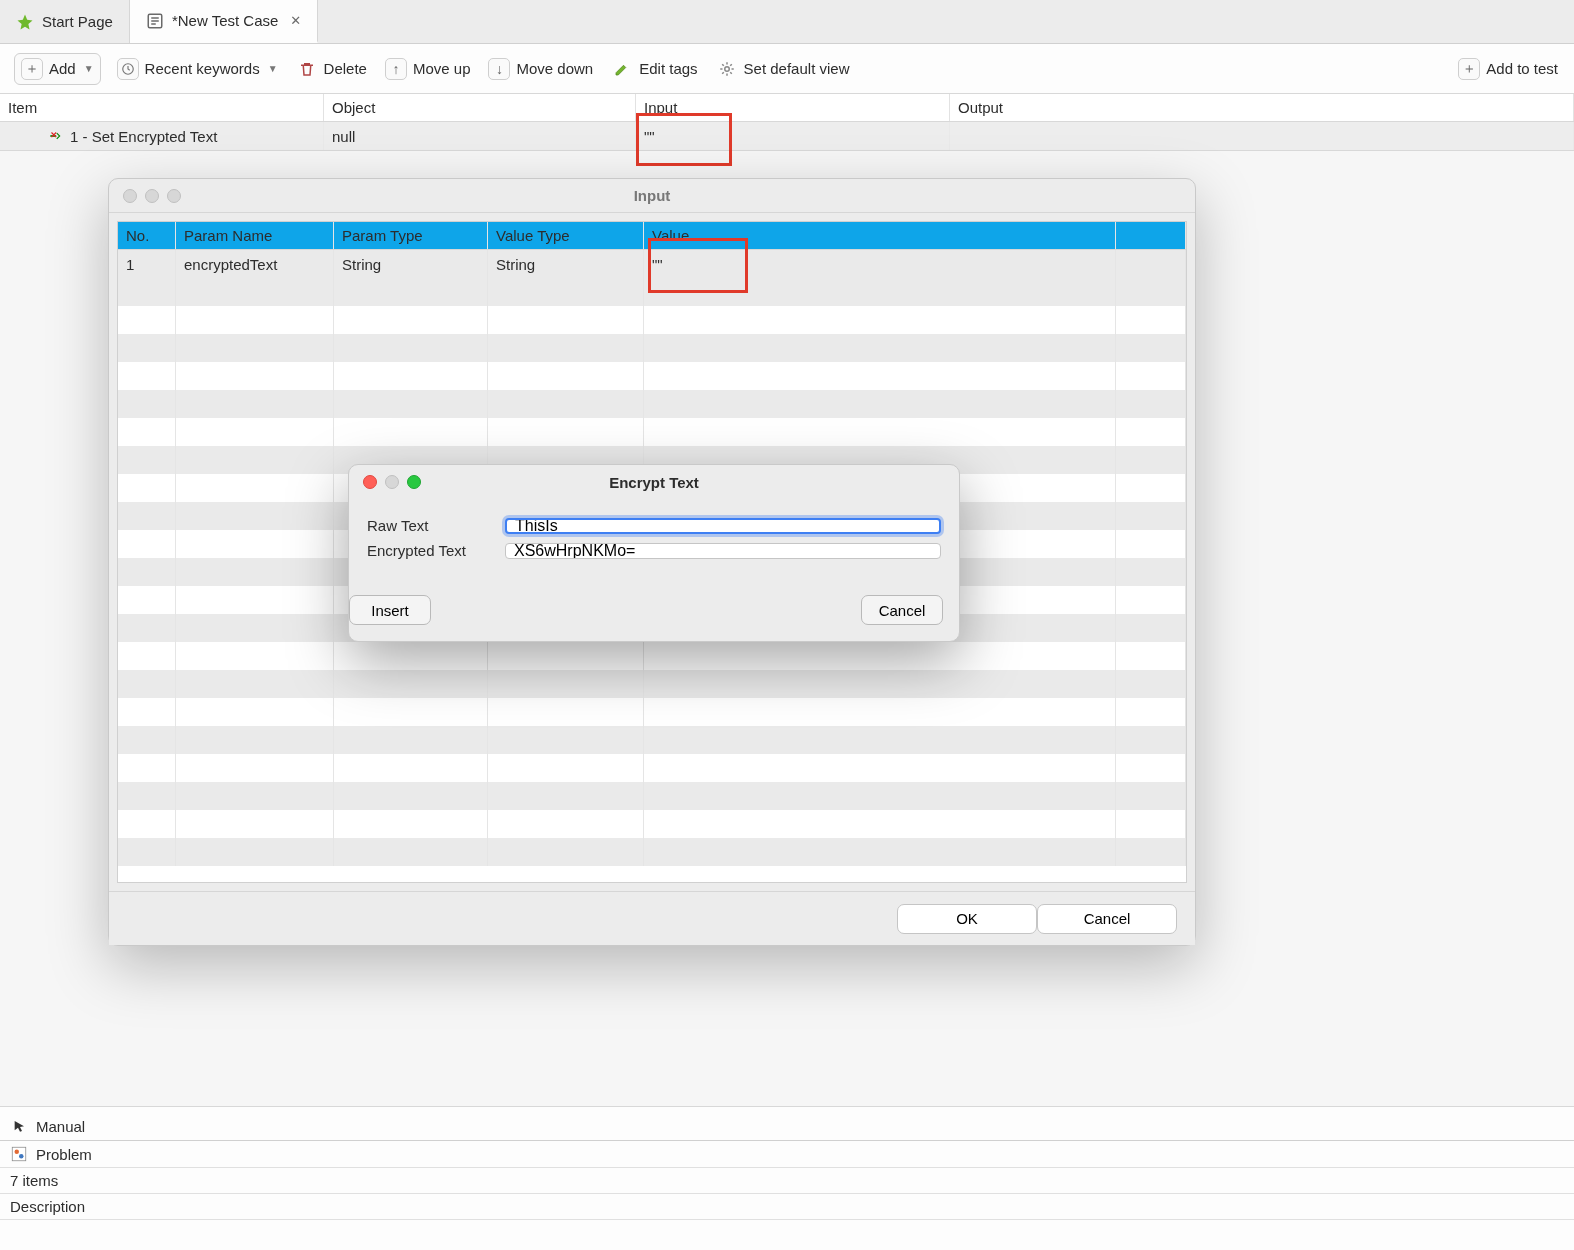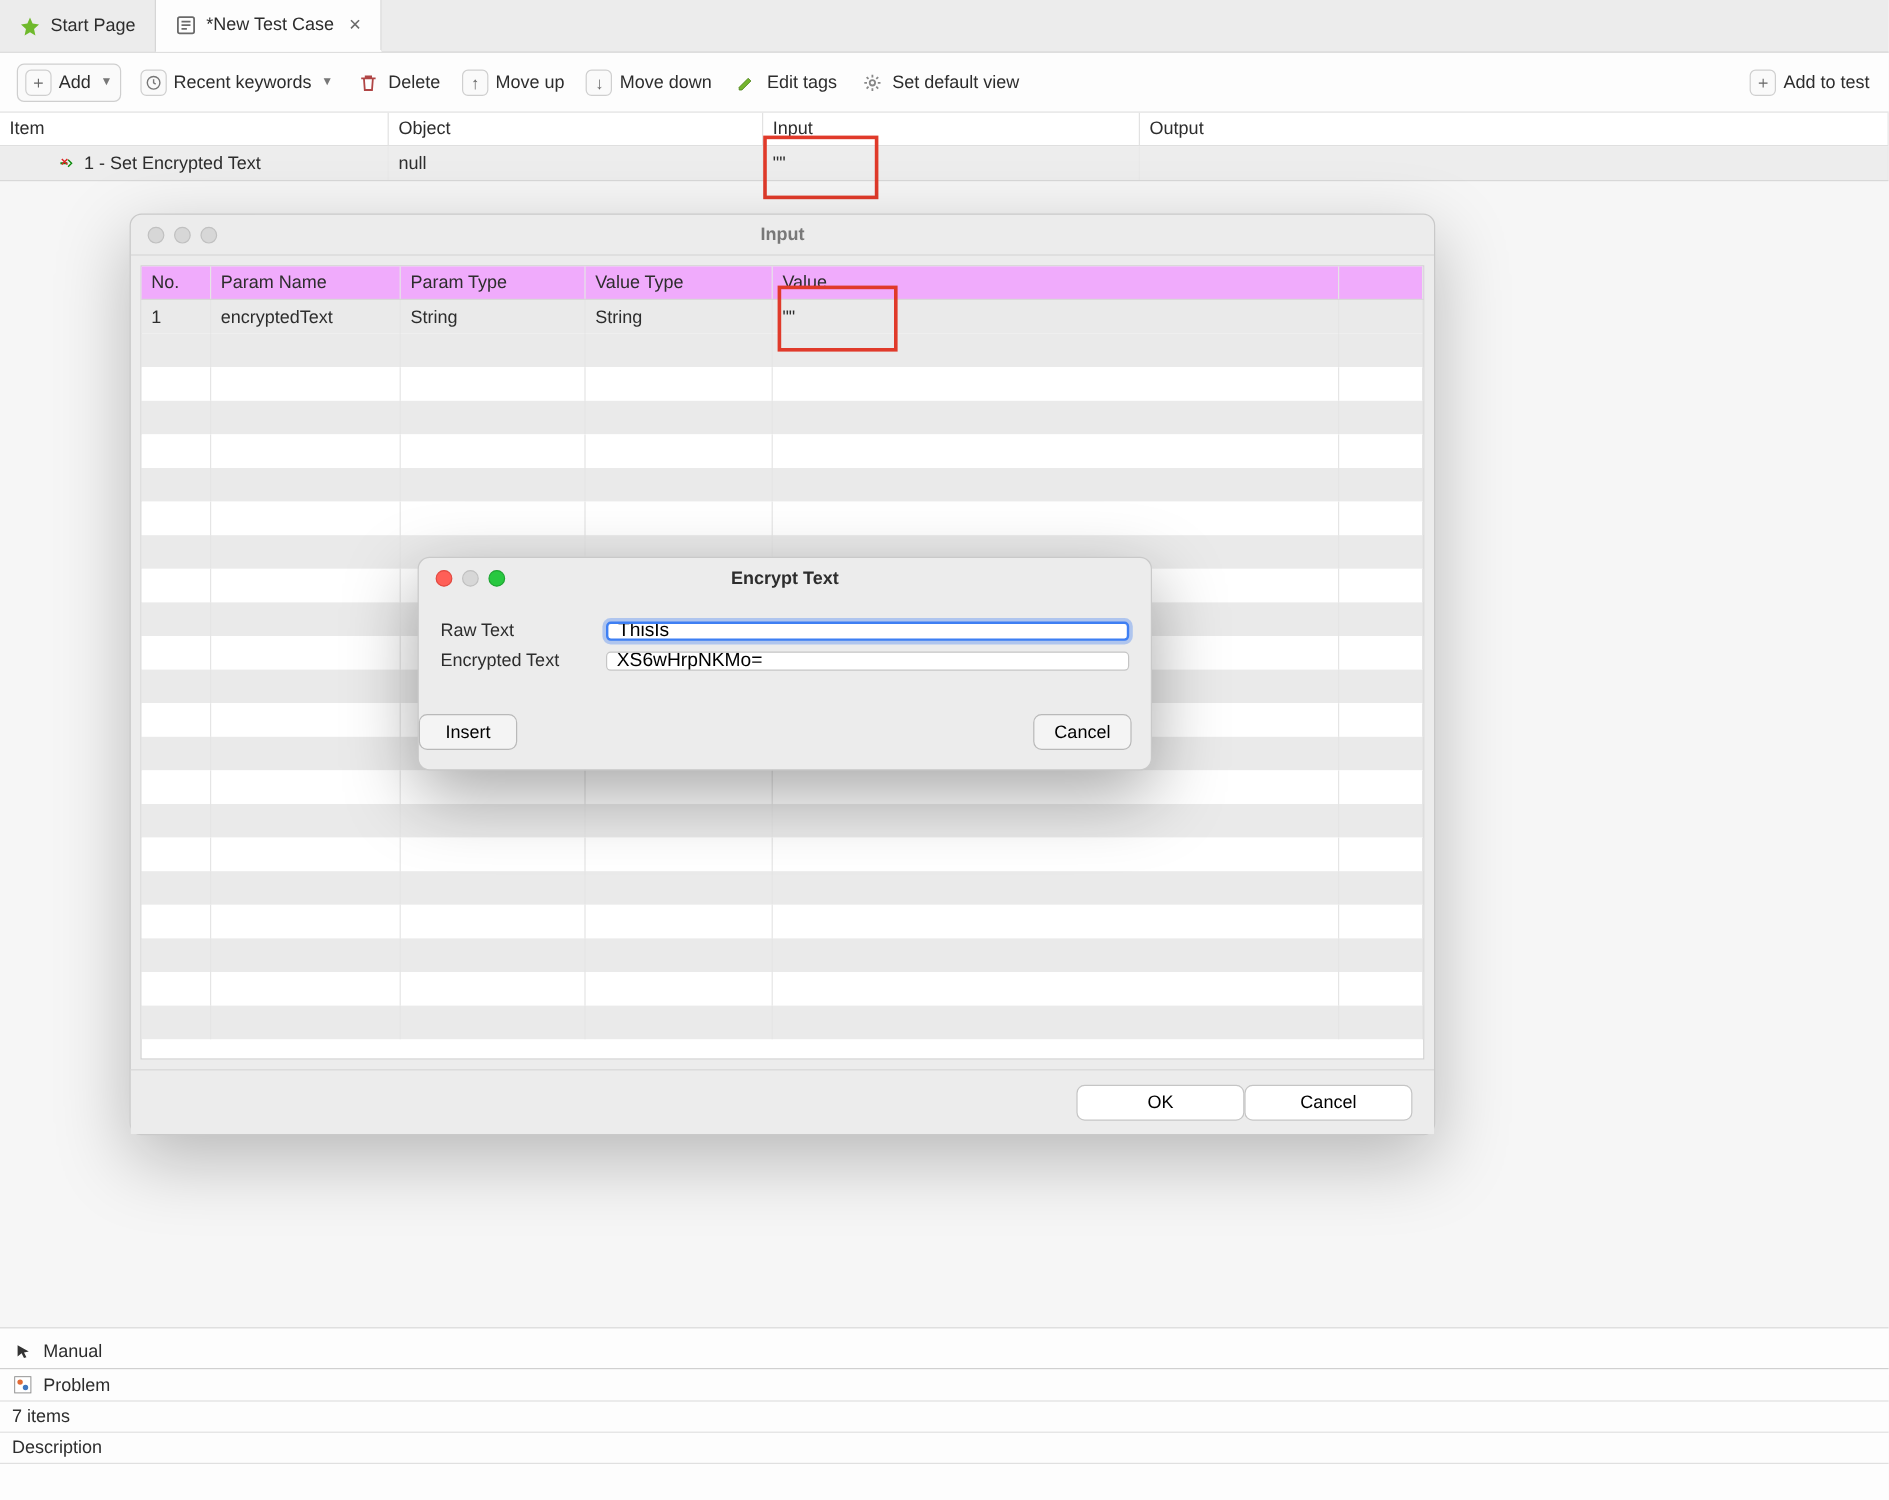--- a/index.html
+++ b/index.html
@@ -133,21 +133,21 @@
     background:#fff;
     border:1px solid #d0d0d0;
     display:flex; flex-direction:column;
   }
   .it-header, .it-row {
     display:grid;
     grid-template-columns: 58px 158px 154px 156px 472px 1fr;
     height:28px;
     align-items:center;
   }
-  .it-header { background:#f0abfc; border-bottom:1px solid #d8d8d8;}
+  .it-header { background:#0ea5e9; border-bottom:1px solid #d8d8d8;}
   .it-header > div, .it-row > div { padding:0 8px; border-right:1px solid #e5e5e5; height:100%; display:flex; align-items:center;}
   .it-row.even { background:#eaeaea; }
   .it-filler .it-row:nth-child(odd){ background:#eaeaea; }
   .it-filler .it-row:nth-child(even){ background:#fff; }
   .redbox.value-col { left:648px; top:238px; width:100px; height:55px; }
   .dlg-footer {
     height:54px; display:flex; align-items:center;
     justify-content:flex-end; 
     padding:16px 18px;
     border-top:1px solid #d6d6d6;

